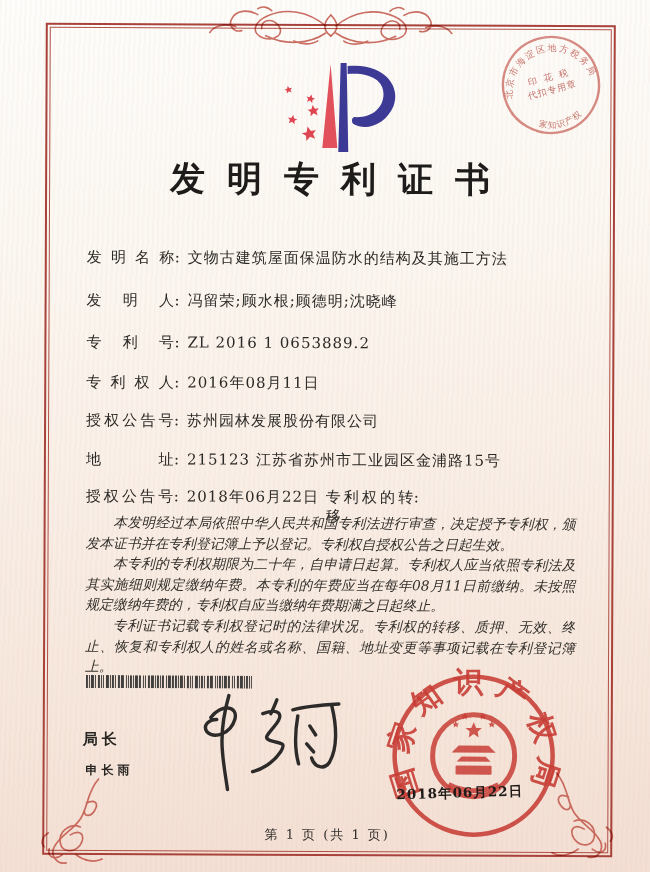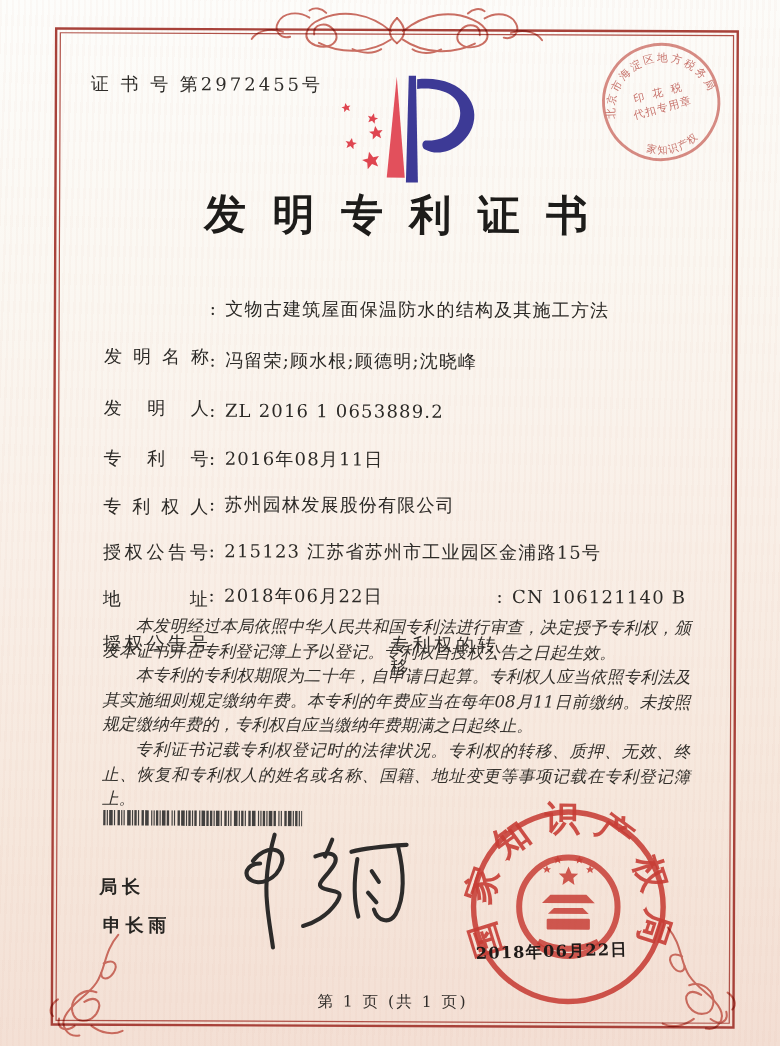--- a/index.html
+++ b/index.html
@@ -14,32 +14,32 @@
     border:2px solid #a8423a;transform:rotate(0.25deg);transform-origin:50% 50%;}
   .frame::before{content:"";position:absolute;inset:2px;border:1px solid #b05148;}
   .abs{position:absolute;}
   .cert-no{left:28px;top:36px;font-size:15px;letter-spacing:2.5px;color:#2e2c29;}
   .logo{left:232px;top:34px;}
   .title{left:0;right:0;top:130px;text-align:center;font-size:35px;font-weight:700;
     letter-spacing:22px;padding-left:22px;color:#1d1c1a;}
   .fields{left:40px;right:26px;top:0;height:500px;}
   .frow{position:absolute;left:0;right:0;display:flex;align-items:flex-start;
     font-size:15px;letter-spacing:0.5px;}
-  .flabel{display:inline-block;width:88px;text-align:justify;text-align-last:justify;flex:none;margin-top:40px;}
+  .flabel{display:inline-block;width:88px;text-align:justify;text-align-last:justify;flex:none;}
   .fcolon{flex:none;width:13px;text-align:left;}
   .fvalue{flex:1;letter-spacing:1px;}
   .fvalue-fixed{flex:none;width:139px;letter-spacing:1px;}
   .paras{left:40px;width:490px;top:487px;font-size:13.8px;line-height:20.6px;
     font-style:italic;color:#33302c;}
   .paras p{margin:0;text-indent:2em;text-align:justify;}
   .barcode{left:41px;top:650px;}
   .director-title{left:38px;top:705px;font-family:"DejaVu Sans","Liberation Sans",sans-serif;
     font-weight:600;font-size:15px;letter-spacing:4px;color:#272522;}
   .director-name{left:41px;top:737px;font-family:"DejaVu Sans","Liberation Sans",sans-serif;
-    font-weight:600;font-size:15px;letter-spacing:4px;color:#272522;}
+    font-weight:600;font-size:12px;letter-spacing:4px;color:#272522;}
   .signature{left:146px;top:666px;}
   .seal{left:334px;top:634px;mix-blend-mode:multiply;opacity:.93;}
   .seal-date{left:352px;top:757px;width:170px;font-size:13.5px;letter-spacing:1px;
     color:#1e1a18;transform:rotate(-2deg);font-weight:600;}
   .footer{left:0;right:0;top:800px;text-align:center;font-size:13px;letter-spacing:2px;color:#302d2a;}
   .flourish-top{left:158px;top:-23px;}
   .corner{mix-blend-mode:multiply;}
   .corner-left{left:-8px;top:750px;}
   .corner-right{left:504px;top:742px;transform:scaleX(-1);}
   .tax-stamp{position:absolute;left:496px;top:30px;transform:rotate(-15deg);
@@ -62,21 +62,20 @@
           <path d="M52,12 C42,6 30,8 26,16 C22,23 28,30 36,28"></path>
           <path d="M30,24 C18,20 8,24 4,30"></path>
           <path d="M66,8 C62,4 56,3 52,6"></path>
           <path d="M88,38 C96,42 106,42 112,38"></path>
         </g>
       </defs>
       <use href="#fl-half"></use>
       <use href="#fl-half" transform="translate(250,0) scale(-1,1)"></use>
     </svg>
 
-    <div class="abs cert-no">证 书 号 第2972455号</div>
 
     <svg class="abs logo" width="130" height="96" viewBox="0 0 130 96" xmlns="http://www.w3.org/2000/svg">
       <defs>
         <path id="star" d="M0,-1 L0.294,-0.309 L0.951,-0.309 L0.476,0.118 L0.588,0.809 L0,0.382 L-0.588,0.809 L-0.476,0.118 L-0.951,-0.309 L-0.294,-0.309 Z"></path>
       </defs>
       <g fill="#df4550">
         <use href="#star" transform="translate(9,30) scale(4) rotate(-12)"></use>
         <use href="#star" transform="translate(31,39) scale(4.6) rotate(14)"></use>
         <use href="#star" transform="translate(34,51) scale(6) rotate(-8)"></use>
         <use href="#star" transform="translate(13,60) scale(5) rotate(10)"></use>
@@ -119,21 +118,20 @@
         <span class="flabel">地址</span>
         <span class="fcolon">:</span>
         <span class="fvalue">215123 江苏省苏州市工业园区金浦路15号</span>
       </div>
       <div class="frow" style="top:462px">
         <span class="flabel">授权公告号</span>
         <span class="fcolon">:</span>
         <span class="fvalue-fixed">2018年06月22日</span>
         <span class="flabel">专利权的转移</span>
         <span class="fcolon">:</span>
-        <span class="fvalue">CN 106121140 B</span>
       </div>
     </div>
 
     <div class="abs paras">
       <p>本发明经过本局依照中华人民共和国专利法进行审查，决定授予专利权，颁发本证书并在专利登记簿上予以登记。专利权自授权公告之日起生效。</p>
       <p>本专利的专利权期限为二十年，自申请日起算。专利权人应当依照专利法及其实施细则规定缴纳年费。本专利的年费应当在每年08月11日前缴纳。未按照规定缴纳年费的，专利权自应当缴纳年费期满之日起终止。</p>
       <p>专利证书记载专利权登记时的法律状况。专利权的转移、质押、无效、终止、恢复和专利权人的姓名或名称、国籍、地址变更等事项记载在专利登记簿上。</p>
     </div>
 
     <svg class="abs barcode" width="166" height="13" viewBox="0 0 166 13" xmlns="http://www.w3.org/2000/svg">

